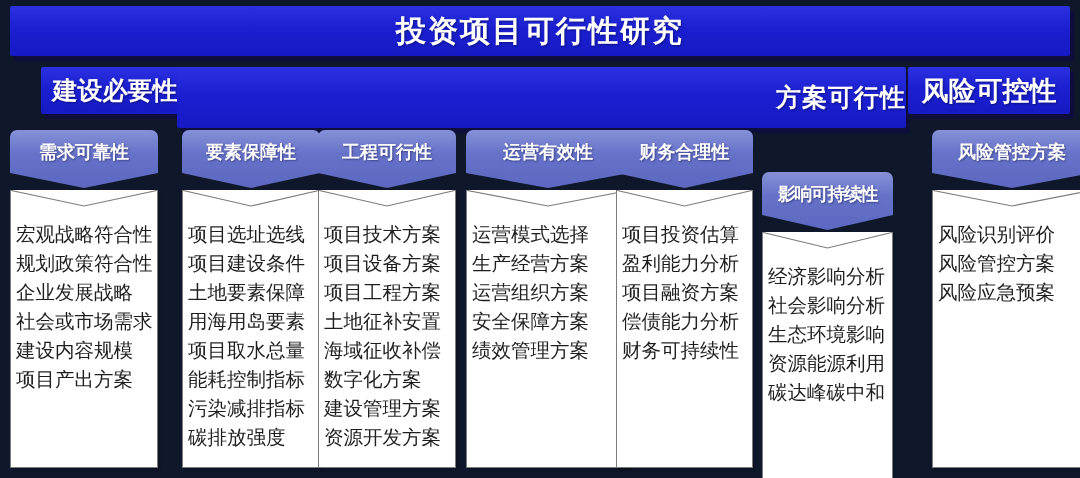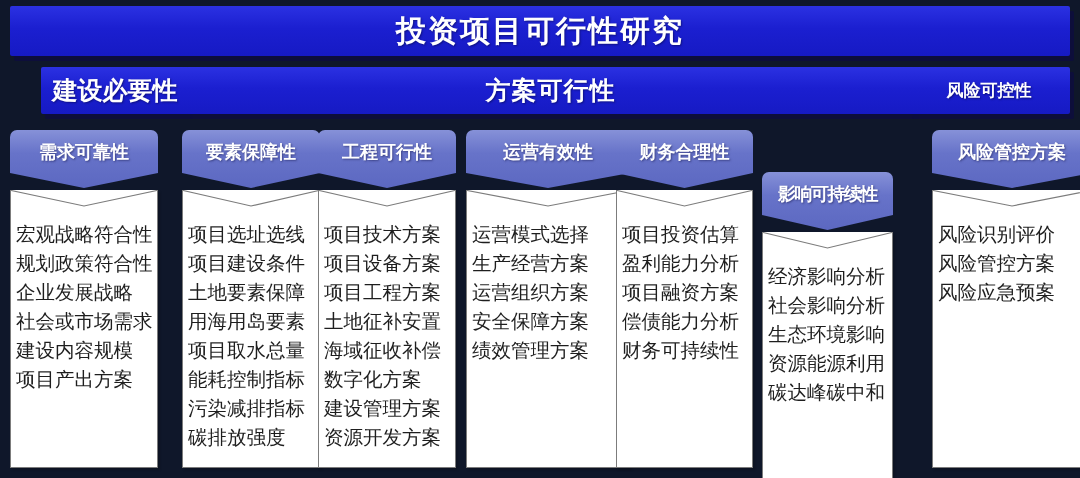--- a/index.html
+++ b/index.html
@@ -12,22 +12,22 @@
     position:absolute; display:flex; align-items:center; justify-content:center;
     color:#ffffff; font-weight:bold;
     background:linear-gradient(180deg,#2b31e2 0%,#1b1fd0 45%,#161ac4 100%);
     box-shadow:4px 5px 0 rgba(13,13,62,0.85);
     border-radius:2px;
     text-shadow:1px 1px 2px rgba(0,0,40,0.45);
     white-space:nowrap;
   }
   .banner-top  { left:10px;  top:6px;  width:1060px; height:50px; font-size:30px; letter-spacing:2px; }
   .banner-b1   { left:10px;  top:67px; width:148px;  height:47px; font-size:25px;margin-left:31px; }
-  .banner-b2   { left:186px; top:67px; width:729px;  height:47px; font-size:25px; letter-spacing:1px; }
-  .banner-b3   { left:908px; top:67px; width:162px;  height:47px; font-size:17px; }
+  .banner-b2   { left:177px; top:67px; width:729px;  height:61px; font-size:25px; letter-spacing:1px;justify-content:flex-end; }
+  .banner-b3   { left:908px; top:67px; width:162px;  height:47px; font-size:27px; }
   
   .col { position:absolute; top:130px; height:340px; }
   .c0 { left:10px;  width:148px; }
   .c1 { left:170px; width:138px;margin-left:12px; }
   .c2 { left:318px; width:138px; }
   .c3 { left:466px; width:164px; }
   .c4 { left:616px; width:137px; }
   .c5 { left:762px; width:131px;margin-top:42px; }
   .c6 { left:910px; width:160px;padding-left:22px; }
   

